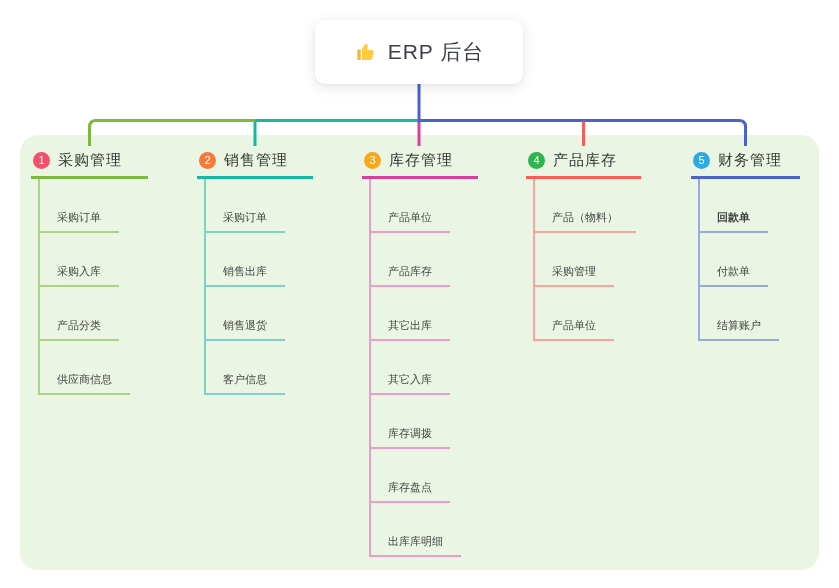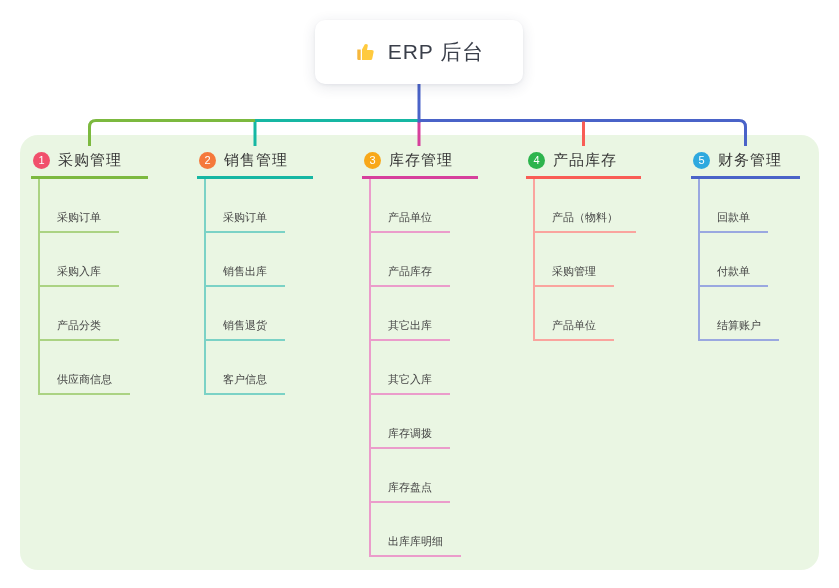--- a/index.html
+++ b/index.html
@@ -123,18 +123,18 @@
         <div class="branch-item" style="border-bottom-color: rgb(250, 164, 158);">采购管理</div>
         <div class="branch-item" style="border-bottom-color: rgb(250, 164, 158);">产品单位</div>
       </div>
     </div>
     <div class="branch" style="left: 691px; width: 109px;">
       <div class="branch-header" style="border-bottom-color: rgb(74, 99, 200);">
         <span class="badge" style="background: rgb(46, 169, 223);">5</span>
         <span class="branch-label">财务管理</span>
       </div>
       <div class="branch-items" style="border-left-color: rgb(154, 168, 224);">
-        <div class="branch-item" style="border-bottom-color: rgb(154, 168, 224);">回款单</div>
+        <div class="branch-item" style="border-bottom-color: rgb(154, 168, 224); font-weight: bold;">回款单</div>
         <div class="branch-item" style="border-bottom-color: rgb(154, 168, 224);">付款单</div>
         <div class="branch-item" style="border-bottom-color: rgb(154, 168, 224);">结算账户</div>
       </div>
     </div>
   </div>
 
 </body></html>

